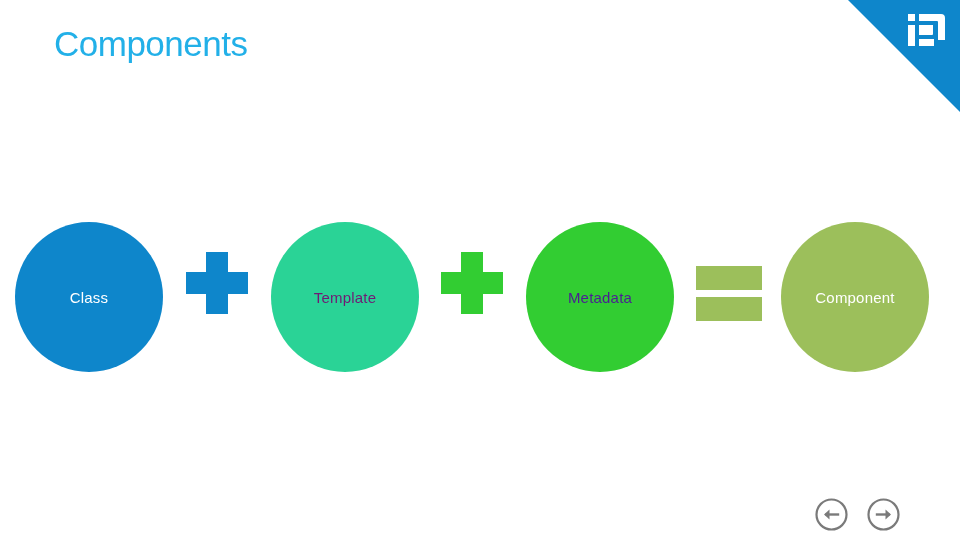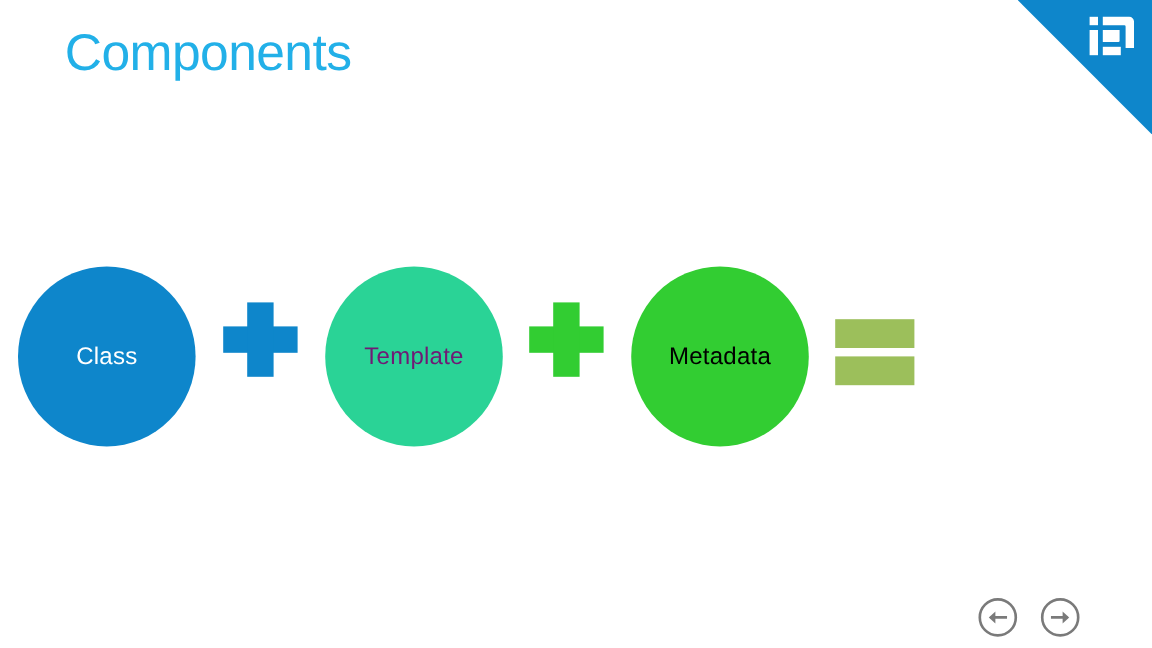--- a/index.html
+++ b/index.html
@@ -34,21 +34,21 @@
     right: 13px;
     width: 40px;
     height: 40px;
   }
 
   
   .slide-title {
     position: absolute;
     left: 54px;
     top: 14px;
-    font-size: 43px;
+    font-size: 35px;
     line-height: 60px;
     font-weight: 400;
     letter-spacing: -0.5px;
     color: #22b0e8;
     white-space: nowrap;
     font-family: "Liberation Sans", sans-serif;
   }
 
   
   .diagram {
@@ -63,21 +63,21 @@
     top: 0;
     width: 148px;
     height: 150px;
     border-radius: 50%;
     display: flex;
     align-items: center;
     justify-content: center;
   }
   .node-label {
     color: #ffffff;
-    font-size: 20px;
+    font-size: 15px;
     line-height: 17px;
     font-weight: 400;
     letter-spacing: 0.2px;
     text-align: center;
     white-space: nowrap;
     font-family: "Liberation Sans", sans-serif;
   }
 
   .op {
     position: absolute;
@@ -168,28 +168,31 @@
     <div class="node" style="left: 271px; background: rgb(42, 211, 150);">
       <span class="node-label" style="color: #701a75;">Template</span>
     </div>
 
     <div class="op op-plus" style="left:441px; color:#32cd32;">
       <span class="bar-h"></span>
       <span class="bar-v"></span>
     </div>
 
     <div class="node" style="left: 526px; background: rgb(50, 205, 50);">
-      <span class="node-label" style="color: #000000;">Metadata</span>
+      <span class="node-label" style="color: #4c1d95;">Metadata</span>
     </div>
 
     <div class="op op-equals" style="left:696px; color:#9cbf5b;">
       <span class="bar-h bar-top"></span>
       <span class="bar-h bar-bottom"></span>
     </div>
 
+    <div class="node" style="left: 781px; background: rgb(156, 191, 91);">
+      <span class="node-label" style="color: rgb(255, 255, 255);">Component</span>
+    </div>
 
   </div>
 
   <div class="nav-arrows">
     <span class="nav-btn">
       <svg width="37" height="37" viewBox="0 0 37 37" xmlns="http://www.w3.org/2000/svg">
         <circle cx="18.5" cy="18.5" r="15" fill="none" stroke="#7a7a7a" stroke-width="2.2"></circle>
         <path d="M25 18.5 H13.5" stroke="#7a7a7a" stroke-width="2.4" stroke-linecap="square"></path>
         <path d="M16.5 13.5 L11 18.5 L16.5 23.5 Z" fill="#7a7a7a"></path>
       </svg>

